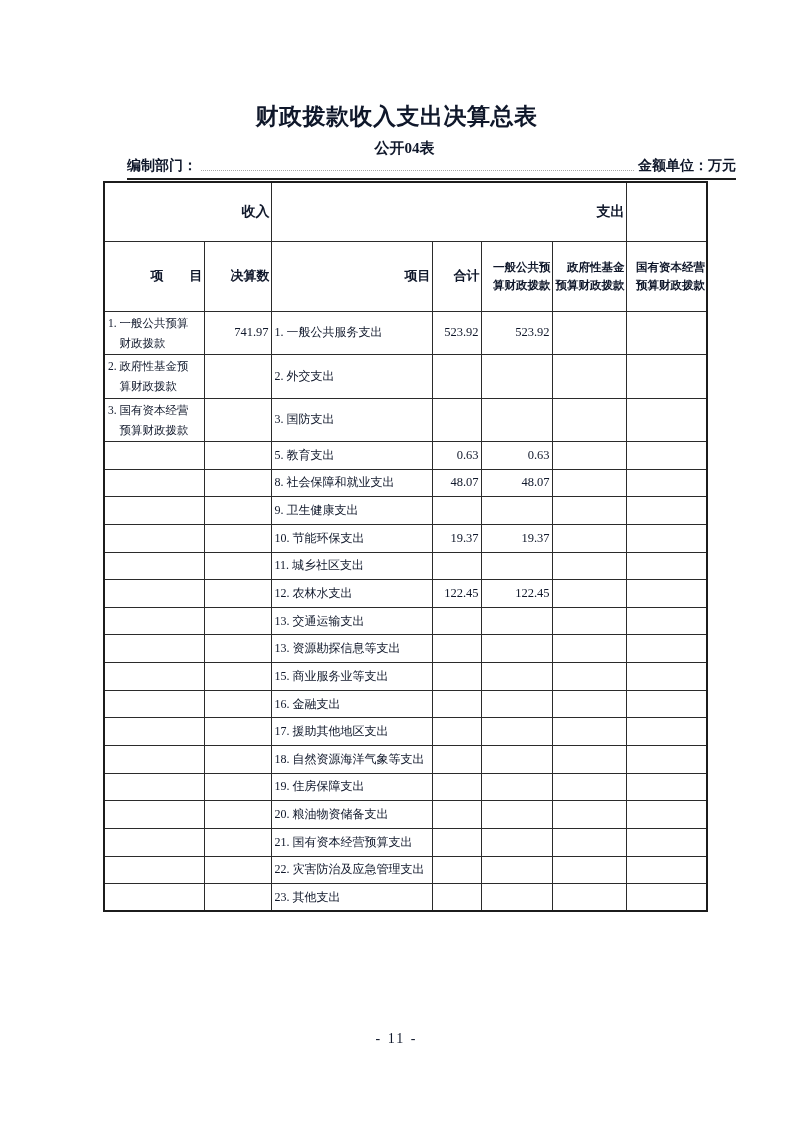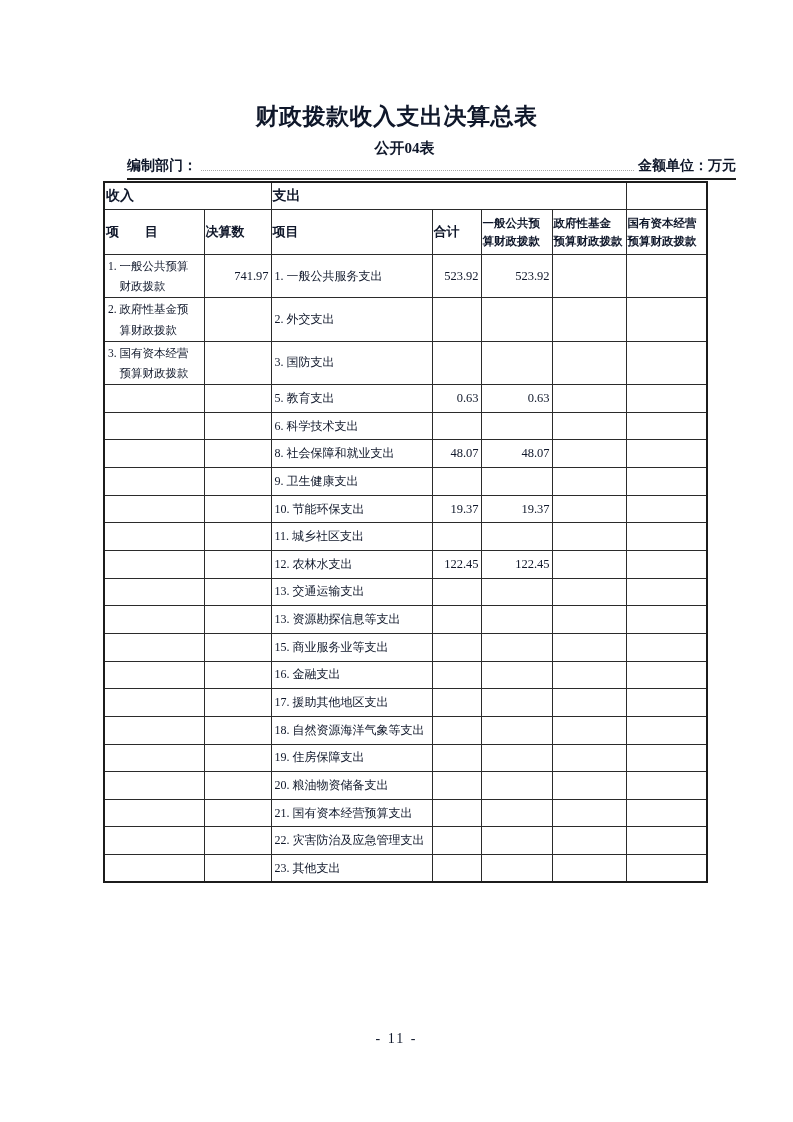--- a/index.html
+++ b/index.html
@@ -40,21 +40,21 @@
     width:603px;
     border-collapse:collapse;
     table-layout:fixed;
     border:2px solid #1c1c1c;
   }
   table.fiscal th,table.fiscal td{
     border:1px solid #2b2b2b;
     overflow:hidden;
     vertical-align:middle;
   }
-  thead th{font-weight:bold;text-align:left;padding:0 1px;margin-left:33px;}
+  thead th{font-weight:bold;text-align:right;padding:16px 1px;margin-left:33px;}
   .h-group{font-size:14px;height:26px;}
   .hrow2{height:45px;}
   .h-col{font-size:13px;}
   .h-col-sm{font-size:11.5px;white-space:pre-line;line-height:1.6;}
   td.itm{font-size:12px;text-align:left;padding:0 2px 0 3px;}
   td.itm-in{font-size:11.5px;white-space:pre-line;line-height:1.75;}
   td.num{
     font-size:12.5px;text-align:right;padding:0 2px 0 1px;
     font-family:"Liberation Serif","DejaVu Serif",serif;
   }
@@ -145,29 +145,20 @@
           <td class="num"></td>
           <td class="itm">5. 教育支出</td>
           <td class="num">0.63</td>
           <td class="num">0.63</td>
           <td class="num"></td>
           <td class="num"></td>
         </tr>
         <tr class="short">
           <td class="itm itm-in"></td>
           <td class="num"></td>
-          <td class="itm">6. 科学技术支出</td>
-          <td class="num"></td>
-          <td class="num"></td>
-          <td class="num"></td>
-          <td class="num"></td>
-        </tr>
-        <tr class="short">
-          <td class="itm itm-in"></td>
-          <td class="num"></td>
           <td class="itm">8. 社会保障和就业支出</td>
           <td class="num">48.07</td>
           <td class="num">48.07</td>
           <td class="num"></td>
           <td class="num"></td>
         </tr>
         <tr class="short">
           <td class="itm itm-in"></td>
           <td class="num"></td>
           <td class="itm">9. 卫生健康支出</td>

